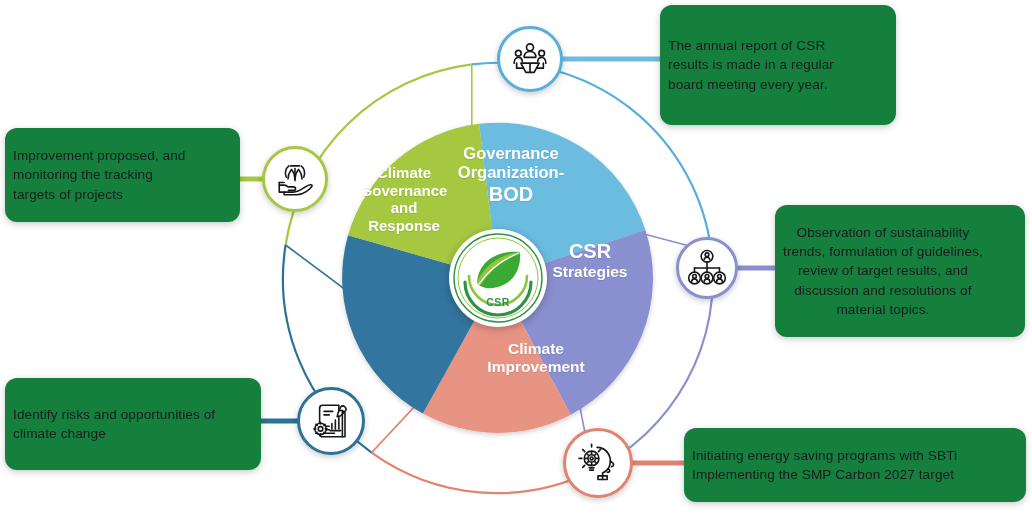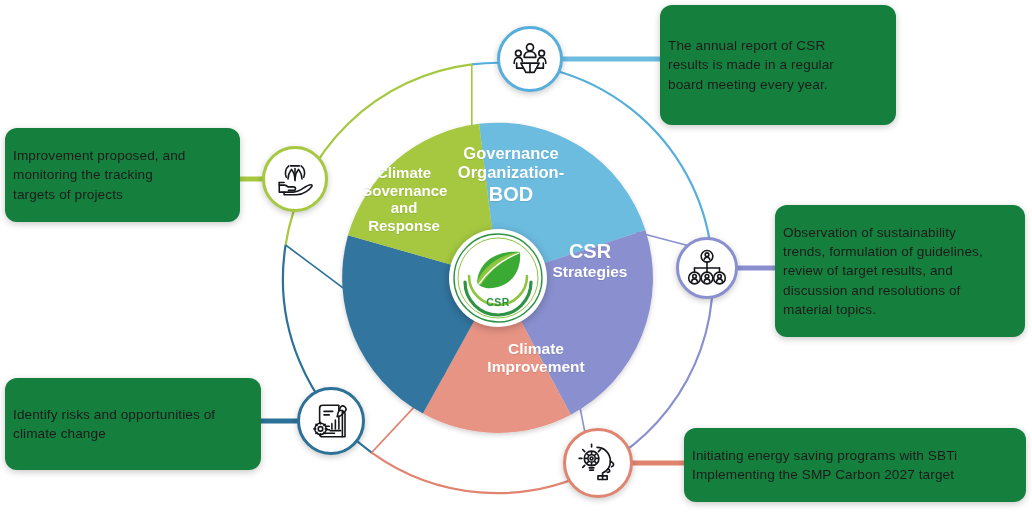--- a/index.html
+++ b/index.html
@@ -41,21 +41,21 @@
     color: #1b1b1b;
     font-size: 13.6px;
     line-height: 1.42;
     letter-spacing: 0.1px;
     padding: 10px 8px;
     z-index: 6;
   }
   .callout .txt { display: block; white-space: pre-line; }
 
   #callout-bod      { left: 660px; top: 5px;   width: 236px; height: 120px; }
-  #callout-csr      { left: 775px; top: 205px; width: 250px; height: 132px; }
+  #callout-csr      { left: 775px; top: 205px; width: 250px; height: 132px; text-align: center; }
   #callout-climate  { left: 684px; top: 428px; width: 342px; height: 74px;  }
   #callout-risk     { left: 5px;   top: 378px; width: 256px; height: 92px;  }
   #callout-adapt    { left: 5px;   top: 128px; width: 235px; height: 94px;  }
 
   
   .seg-label {
     position: absolute;
     color: #ffffff;
     font-weight: bold;
     text-align: center;

